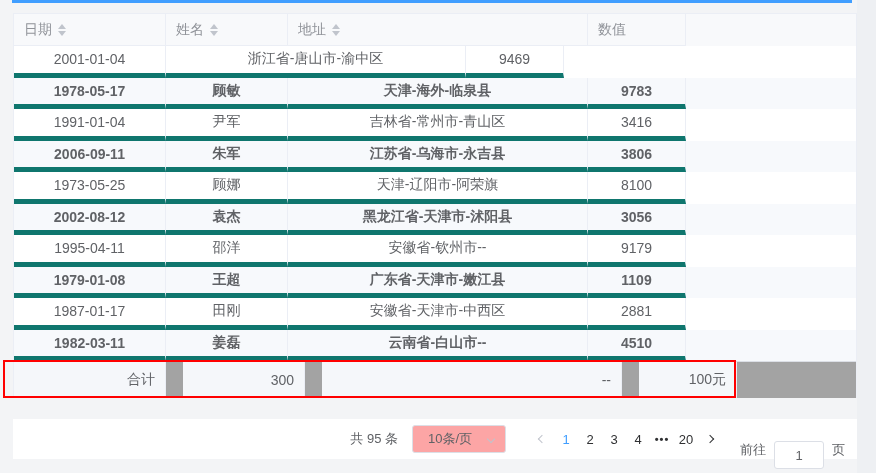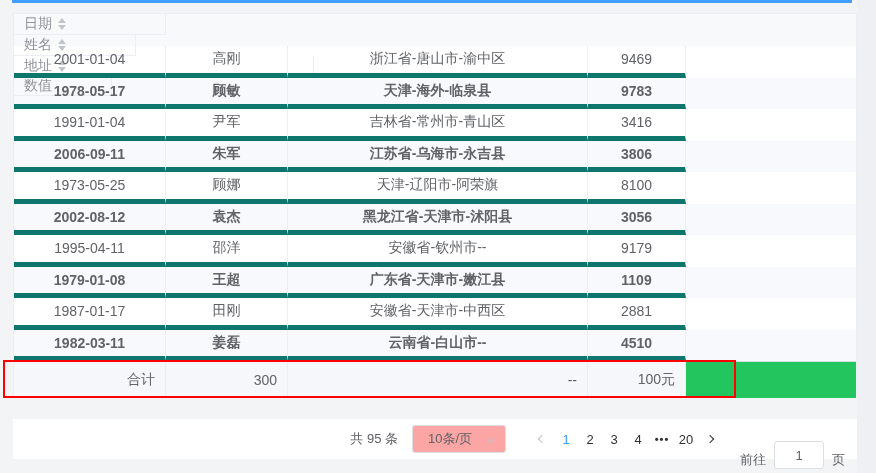--- a/index.html
+++ b/index.html
@@ -12,41 +12,41 @@
   }
   .right-strip { position:absolute; top:0; right:0; width:19px; height:473px; background:#eef0f3; }
   .top-line { position:absolute; left:12px; top:0; width:840px; height:3px; background:#409eff; }
 
   
   .panel {
     position:absolute; left:13px; top:13px; width:844px; height:385px;
     background:#ffffff; border:1px solid #ebeef5;
     font-size:14px; color:#606266;
   }
-  .thead { display:flex; height:32px; background:#f8f9fb;flex-direction:column; }
+  .thead { display:flex; height:32px; background:#f8f9fb; }
   .th {
     display:flex; align-items:center;
     padding-left:10px; color:#909399; font-weight:400;
     border-right:1px solid #ebeef5; border-bottom:1px solid #ebeef5;
     cursor:pointer; white-space:nowrap;
   }
   .col-date{width:152px;} .col-name{width:122px;} .col-address{width:300px;} .col-value{width:98px;}
   .caret-wrap { display:inline-flex; flex-direction:column; margin-left:6px; }
   .caret-up   { width:0; height:0; border:4px solid transparent; border-bottom:5px solid #c0c4cc; margin-bottom:2px; }
   .caret-down { width:0; height:0; border:4px solid transparent; border-top:5px solid #c0c4cc; }
 
   .tr { display:flex; height:31.5px; background:#fff; }
   .tr.stripe { background:#f7f9fc;font-weight:bold; }
   .td {
     display:flex; align-items:center; justify-content:center;
     border-right:1px solid #ebeef5; border-bottom:5px solid #0f766e;
     white-space:nowrap; overflow:hidden;
   }
 
-  .tsummary { display:flex; height:37px; border-top:1px solid #dcdfe6; background:#22c55e; }
+  .tsummary { display:flex; height:37px; border-top:1px solid #dcdfe6; background:#a3a3a3;gap:17px; }
   .sd {
     display:flex; align-items:center; justify-content:flex-end;
     padding-right:10px; background:#f5f7fa;
     border-right:1px solid #ebeef5; white-space:nowrap;
   }
 
   .red-box {
     position:absolute; left:3px; top:360px; width:733px; height:38px;
     border:2px solid #ff0000; pointer-events:none; z-index:5;
   }
@@ -69,21 +69,21 @@
   .chev.right { transform:rotate(-135deg); }
   .pager { display:flex; align-items:center; margin-left:24px; }
   .page-btn {
     min-width:22px; height:28px; display:flex; align-items:center; justify-content:center;
     padding:0 2px; margin:0 1px; color:#303133; cursor:pointer; background:transparent;
     border:none; font-size:13px; font-family:inherit;
   }
   .page-btn.active { color:#409eff; }
   .page-btn.disabled { color:#c0c4cc; cursor:default; }
   .page-btn.ellipsis { letter-spacing:1px; font-weight:bold; font-size:11px; }
-  .goto-group { display:flex; align-items:flex-end; margin-left:18px;margin-top:32px; }
+  .goto-group { display:flex; align-items:flex-start; margin-left:18px;margin-top:32px; }
   .goto-input {
     width:50px; height:28px; margin:0 8px; border:1px solid #dcdfe6; border-radius:3px;
     text-align:center; font-size:13px; color:#606266; font-family:inherit; background:#fff;
   }
 </style>
 </head>
 <body>
 
 <div class="right-strip"></div>
 <div class="top-line" style="background: rgb(64, 158, 255);"></div>
@@ -112,21 +112,20 @@
         </span>
     </div>
     <div class="th col-value" style="cursor:default;">
       <span>数值</span>
     </div>
   </div>
 
   <div>
       <div class="tr">
         <div class="td col-date">2001-01-04</div>
-        <div class="td col-name">高刚</div>
         <div class="td col-address">浙江省-唐山市-渝中区</div>
         <div class="td col-value">9469</div>
       </div>
       <div class="tr stripe">
         <div class="td col-date">1978-05-17</div>
         <div class="td col-name">顾敏</div>
         <div class="td col-address">天津-海外-临泉县</div>
         <div class="td col-value">9783</div>
       </div>
       <div class="tr">

